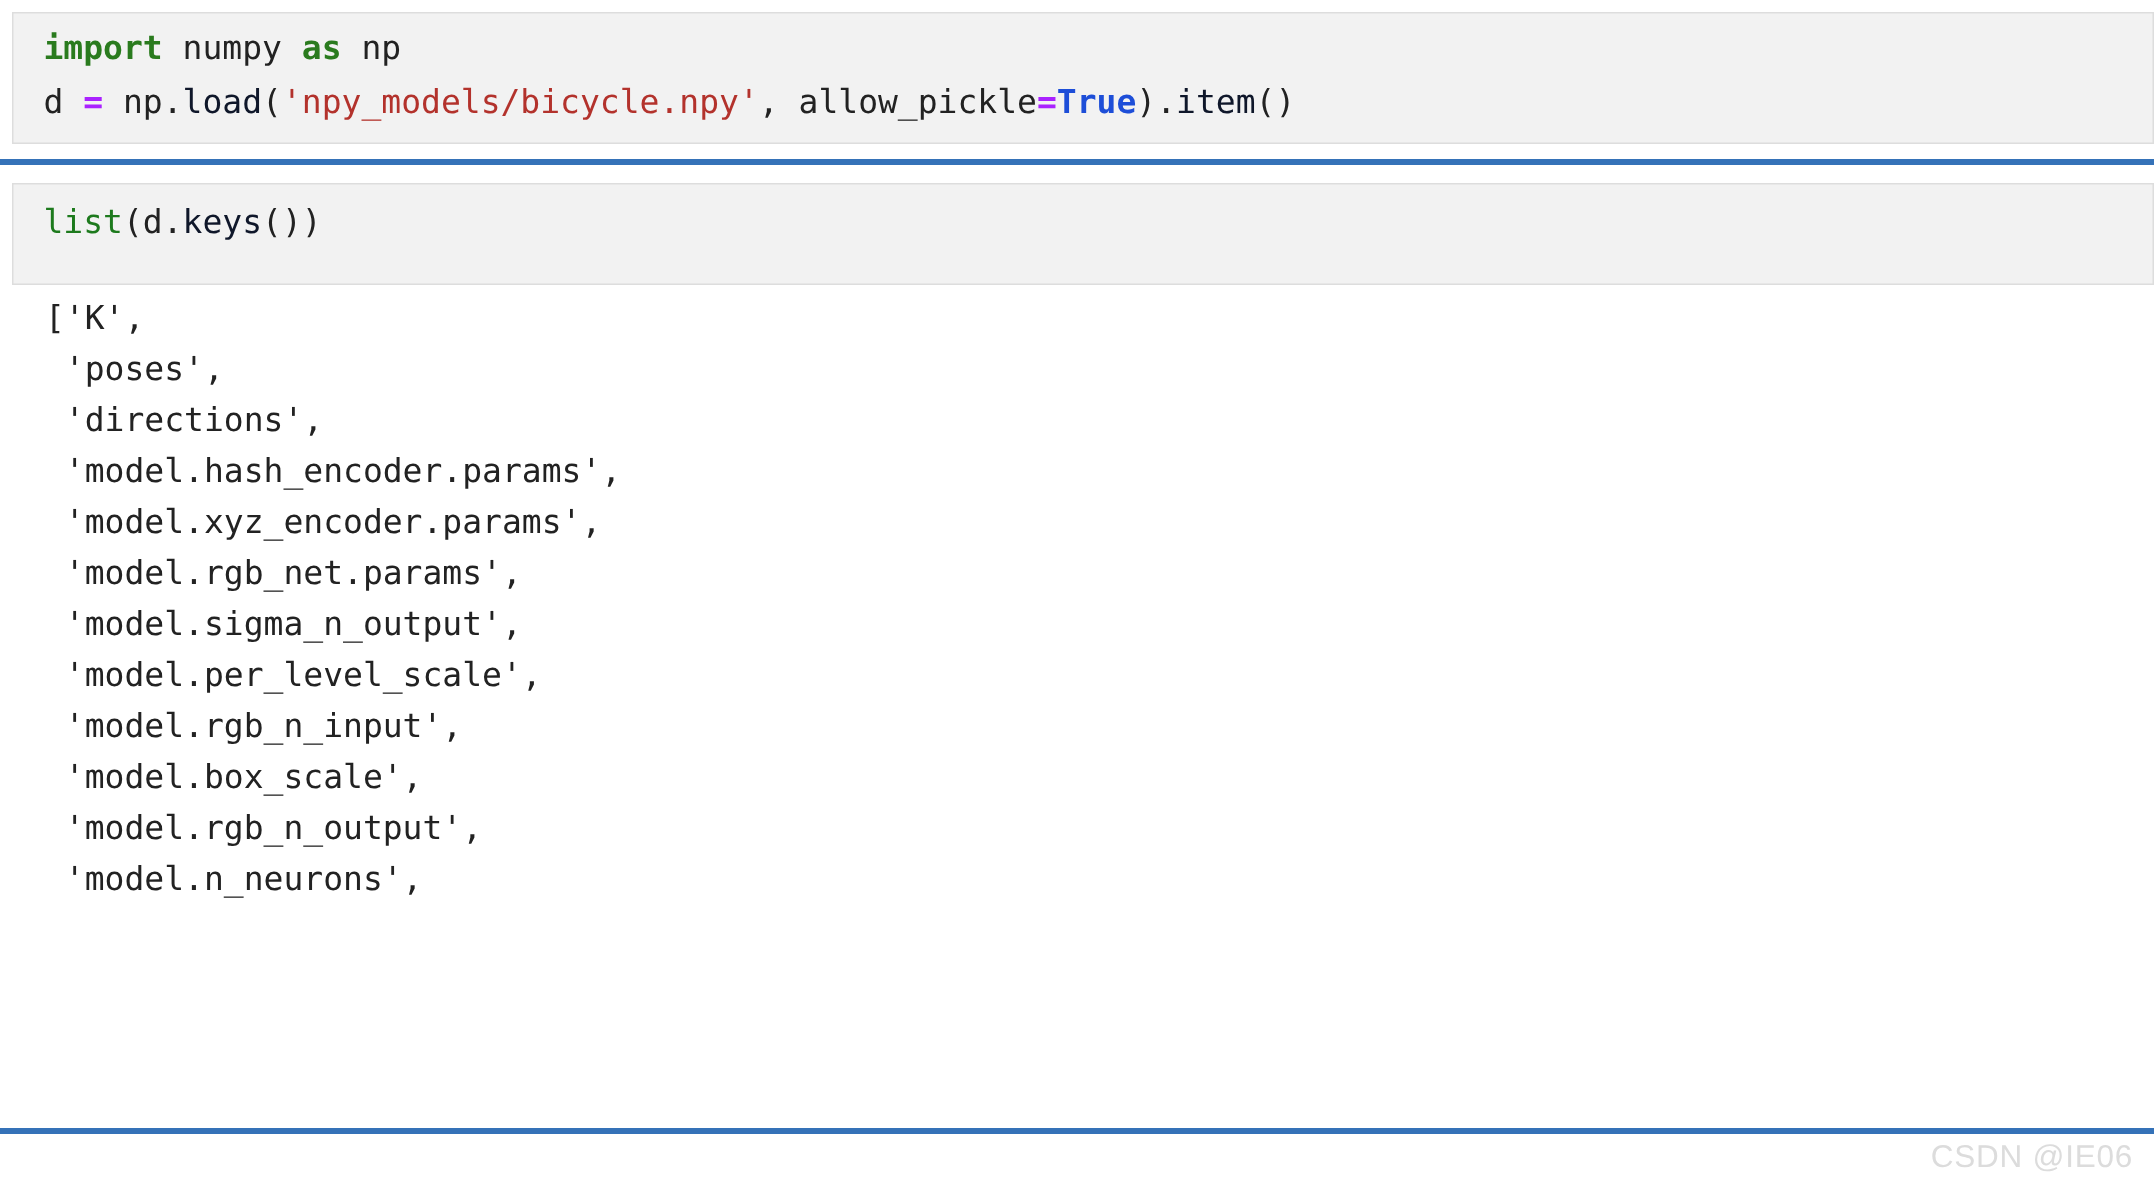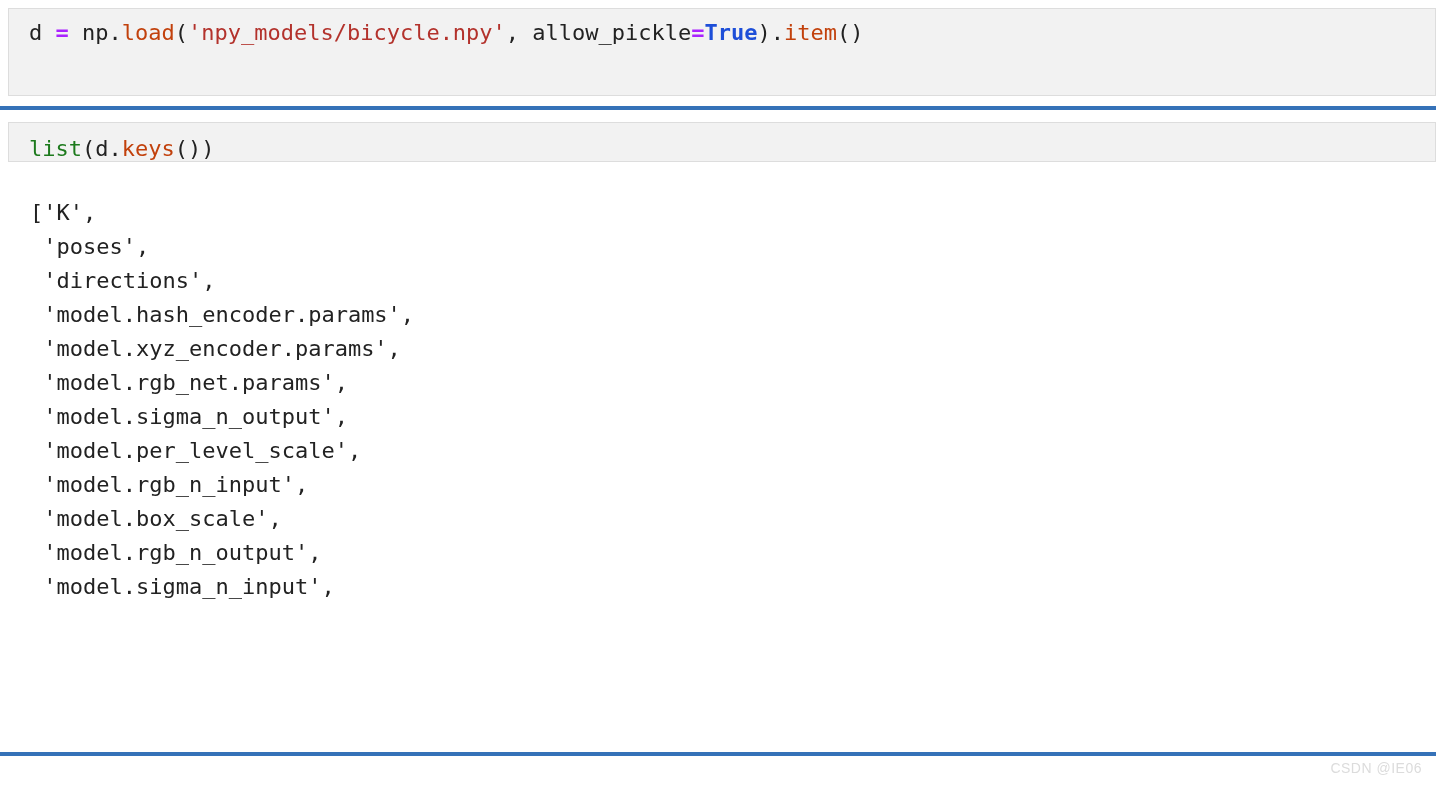--- a/index.html
+++ b/index.html
@@ -23,36 +23,36 @@
   
   .cell {
     position: absolute;
     left: 8px;
     right: 0px;
     background: #f2f2f2;
     border: 1px solid #dddddd;
     box-sizing: border-box;
   }
   .cell-1 { top: 8px;   height: 88px; }
-  .cell-2 { top: 122px; height: 40px; }
+  .cell-2 { top: 122px; height: 68px; }
 
   .code-line {
     font-family: "DejaVu Sans Mono", "Liberation Mono", monospace;
     font-size: 22px;
     line-height: 36px;
     color: #222222;
     white-space: pre;
     padding-left: 20px;
   }
   .cell-1 .code-line:first-child { padding-top: 6px; }
   .cell-2 .code-line { padding-top: 8px; }
 
   .tok-kw      { color: #2a7b1e; font-weight: bold; }
   .tok-builtin { color: #1d7a1d; }
-  .tok-fn      { color: #c2410c; }
+  .tok-fn      { color: #0f172a; }
   .tok-str     { color: #b3322c; }
   .tok-op      { color: #aa22ff; font-weight: bold; }
   .tok-bool    { color: #1d4ed8; font-weight: bold; }
   .tok-plain   { color: #222222; }
 
   
   .divider {
     position: absolute;
     left: 0;
     width: 1436px;
@@ -77,32 +77,33 @@
     white-space: pre;
     padding-left: 30px;
   }
 
   
   .watermark {
     position: absolute;
     right: 14px;
     top: 760px;
     font-family: "Liberation Sans", "DejaVu Sans", sans-serif;
-    font-size: 14px;
+    font-size: 21px;
     letter-spacing: 0.5px;
     color: #dcdcdc;
     white-space: pre;
   }
 </style>
 </head>
 <body>
 
 <div class="notebook">
 
   <div class="cell cell-1">
+    <div class="code-line"><span class="tok-kw">import</span><span class="tok-plain"> numpy </span><span class="tok-kw">as</span><span class="tok-plain"> np</span></div>
     <div class="code-line"><span class="tok-plain">d </span><span class="tok-op">=</span><span class="tok-plain"> np.</span><span class="tok-fn">load</span><span class="tok-plain">(</span><span class="tok-str">'npy_models/bicycle.npy'</span><span class="tok-plain">, allow_pickle</span><span class="tok-op">=</span><span class="tok-bool">True</span><span class="tok-plain">).</span><span class="tok-fn">item</span><span class="tok-plain">()</span></div>
   </div>
 
   <div class="divider divider-top"></div>
 
   <div class="cell cell-2">
     <div class="code-line"><span class="tok-builtin">list</span><span class="tok-plain">(d.</span><span class="tok-fn">keys</span><span class="tok-plain">())</span></div>
   </div>
 
   <div class="output">
@@ -110,20 +111,20 @@
       <div class="out-line"> 'poses',</div>
       <div class="out-line"> 'directions',</div>
       <div class="out-line"> 'model.hash_encoder.params',</div>
       <div class="out-line"> 'model.xyz_encoder.params',</div>
       <div class="out-line"> 'model.rgb_net.params',</div>
       <div class="out-line"> 'model.sigma_n_output',</div>
       <div class="out-line"> 'model.per_level_scale',</div>
       <div class="out-line"> 'model.rgb_n_input',</div>
       <div class="out-line"> 'model.box_scale',</div>
       <div class="out-line"> 'model.rgb_n_output',</div>
-      <div class="out-line"> 'model.sigma_n_input',</div>
+      <div class="out-line"> 'model.n_neurons',</div>
     </div>
 
   <div class="divider divider-bottom"></div>
 
   <div class="watermark">CSDN @IE06</div>
 
 </div>
 
 </body></html>

